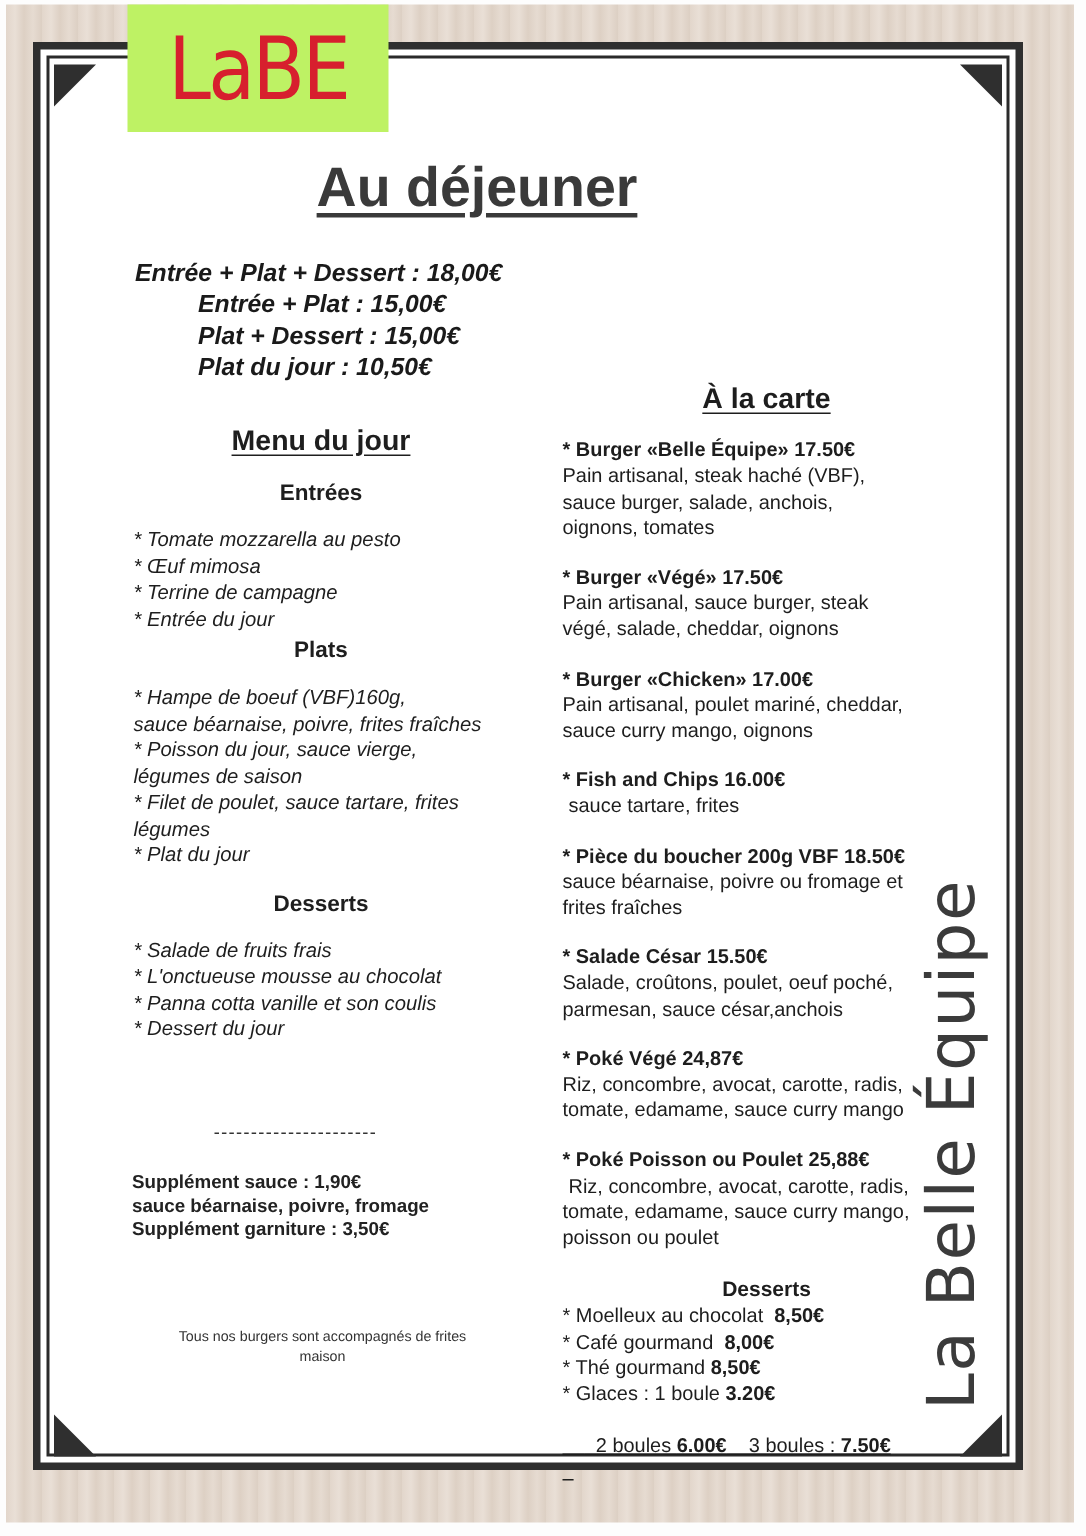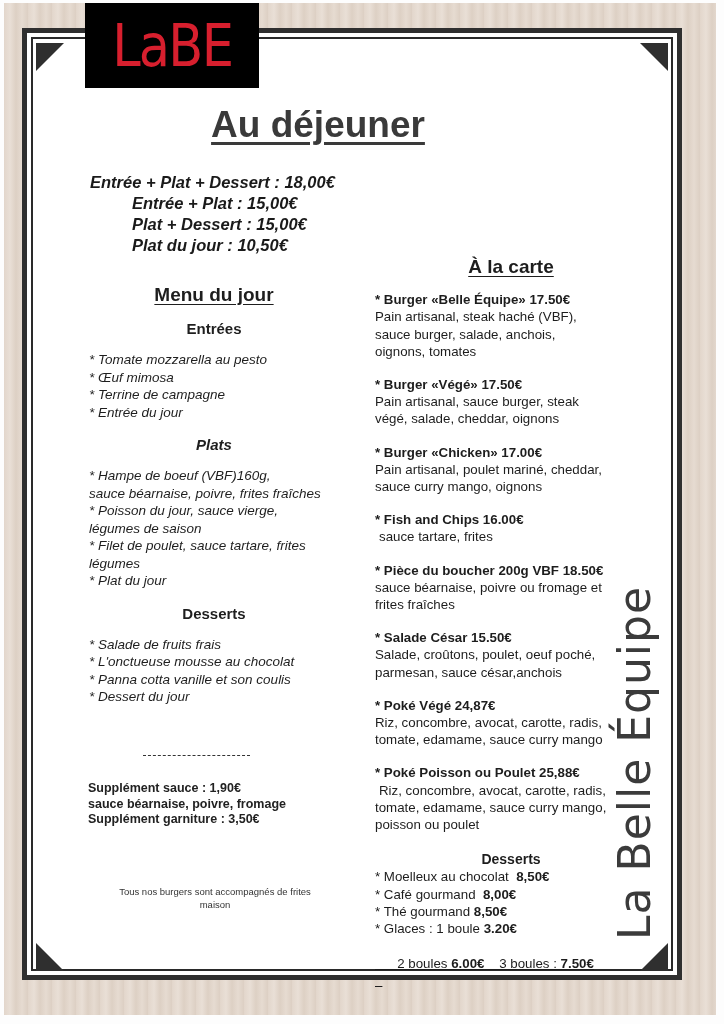--- a/index.html
+++ b/index.html
@@ -26,21 +26,21 @@
       border: 2px solid #2a2a2a; background: #ffffff;
     }
     .corner { position: absolute; width: 0; height: 0; }
     .corner-tl { left: 36px; top: 43px; border-top: 28px solid #2f2f2f; border-right: 28px solid transparent; }
     .corner-tr { left: 640px; top: 43px; border-top: 28px solid #2f2f2f; border-left: 28px solid transparent; }
     .corner-bl { left: 36px; top: 943px; border-bottom: 28px solid #2f2f2f; border-right: 28px solid transparent; }
     .corner-br { left: 640px; top: 943px; border-bottom: 28px solid #2f2f2f; border-left: 28px solid transparent; }
 
     .logo {
       position: absolute; left: 85px; top: 3px; width: 174px; height: 85px;
-      background: #000000; display: flex; align-items: center; justify-content: center;
+      background: #bef264; display: flex; align-items: center; justify-content: center;
     }
     .logo span {
       color: #d71f2e; font-size: 58px; font-weight: normal; letter-spacing: -2px;
       font-family: "DejaVu Sans", sans-serif; line-height: 1;
       transform: scaleX(0.88);
     }
 
     .title {
       position: absolute; left: 0; width: 636px; top: 104px; text-align: center;
       font-size: 37px; font-weight: bold; color: #3a3a3a; text-decoration: underline;
@@ -106,21 +106,21 @@
   <div class="menu-title">Menu du jour</div>
 
   <div class="sec-title" style="margin-bottom:14px;">Entrées</div>
   <ul class="ital-list">
     <li>* Tomate mozzarella au pesto</li>
     <li>* Œuf mimosa</li>
     <li>* Terrine de campagne</li>
     <li>* Entrée du jour</li>
   </ul>
 
-  <div class="sec-title" style="margin-top:15px; margin-bottom:14px;font-style:italic;">Plats</div>
+  <div class="sec-title" style="margin-top:4px; margin-bottom:14px;">Plats</div>
   <ul class="ital-list">
     <li>* Hampe de boeuf (VBF)160g,</li>
     <li>sauce béarnaise, poivre, frites fraîches</li>
     <li>* Poisson du jour, sauce vierge,</li>
     <li>légumes de saison</li>
     <li>* Filet de poulet, sauce tartare, frites</li>
     <li>légumes</li>
     <li>* Plat du jour</li>
   </ul>
 

